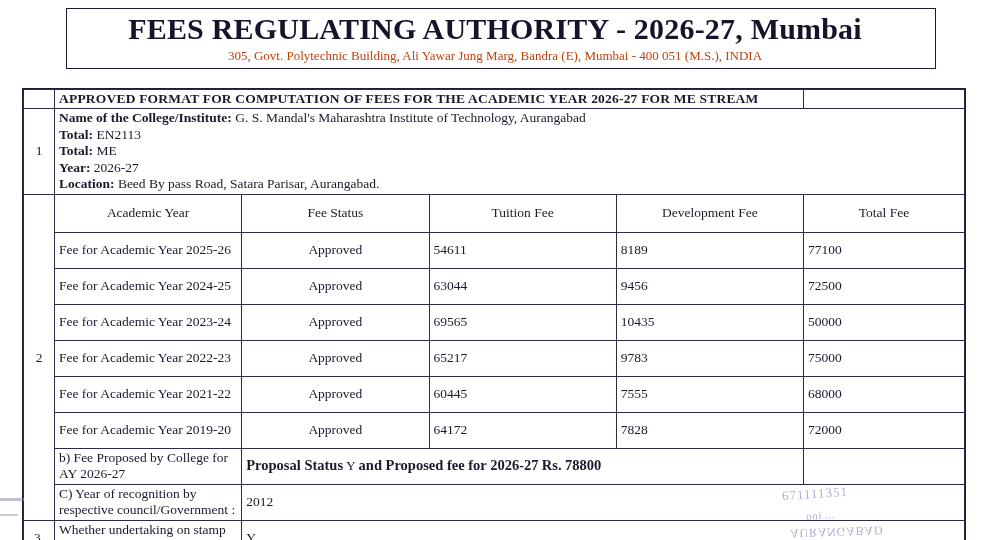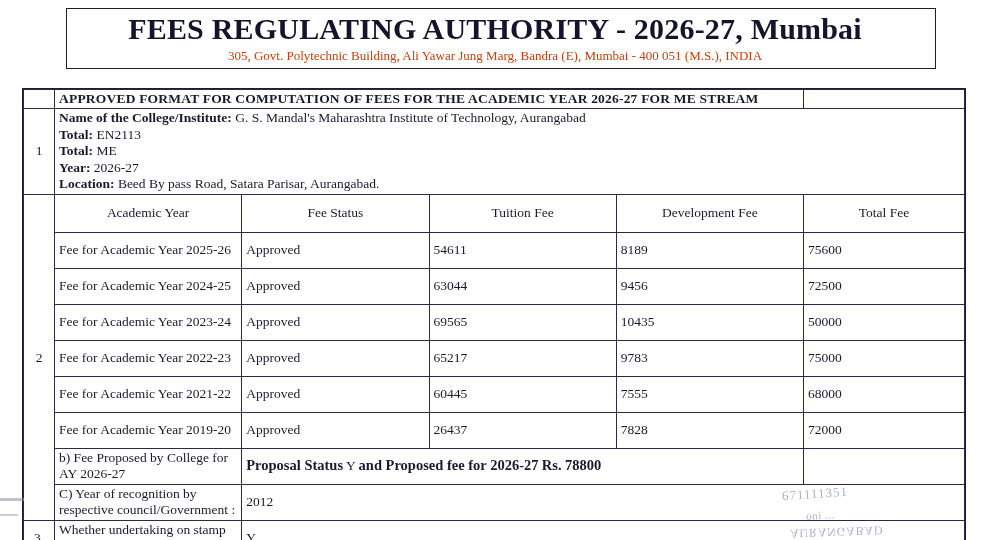--- a/index.html
+++ b/index.html
@@ -89,21 +89,21 @@
     line-height: 1.36;
   }
   .info-cell .lbl { font-weight: bold; }
 
   .th {
     text-align: center;
     font-size: 14px;
     padding: 4px 3px;
   }
   .c-year   { text-align: left; padding-left: 6px; }
-  .c-status { text-align: left; }
+  .c-status { text-align: center; }
   .c-num    { text-align: left; }
 
   .w-year   { width: 390px; }
   .w-status { width: 236px; }
   .w-tf     { width: 92px; }
   .w-df     { width: 93px; }
   .w-tot    { width: 89px; }
 
   .row-h { height: 36px; }
   .hdr-h { height: 38px; margin-left: 33px; }
@@ -207,21 +207,21 @@
         <td class="th w-df">Development Fee</td>
         <td class="th w-tot">Total Fee</td>
       </tr>
 
       <tr class="row-h">
         <td class="col-sr no-top no-bot"></td>
         <td class="c-year">Fee for Academic Year 2025-26</td>
         <td class="c-status">Approved</td>
         <td class="c-num">54611</td>
         <td class="c-num">8189</td>
-        <td class="c-num">75600</td>
+        <td class="c-num">77100</td>
       </tr>
 
       <tr class="row-h">
         <td class="col-sr no-top no-bot"></td>
         <td class="c-year">Fee for Academic Year 2024-25</td>
         <td class="c-status">Approved</td>
         <td class="c-num">63044</td>
         <td class="c-num">9456</td>
         <td class="c-num">72500</td>
       </tr>
@@ -251,21 +251,21 @@
         <td class="c-num">60445</td>
         <td class="c-num">7555</td>
         <td class="c-num">68000</td>
       </tr>
 
 
       <tr class="row-h">
         <td class="col-sr no-top no-bot"></td>
         <td class="c-year">Fee for Academic Year 2019-20</td>
         <td class="c-status">Approved</td>
-        <td class="c-num">26437</td>
+        <td class="c-num">64172</td>
         <td class="c-num">7828</td>
         <td class="c-num">72000</td>
       </tr>
 
       <tr class="row-h">
         <td class="col-sr no-top no-bot"></td>
         <td class="c-year">b) Fee Proposed by College for AY 2026-27</td>
         <td class="prop-cell" colspan="3">
           <b>Proposal Status</b>
           <span>Y</span>

